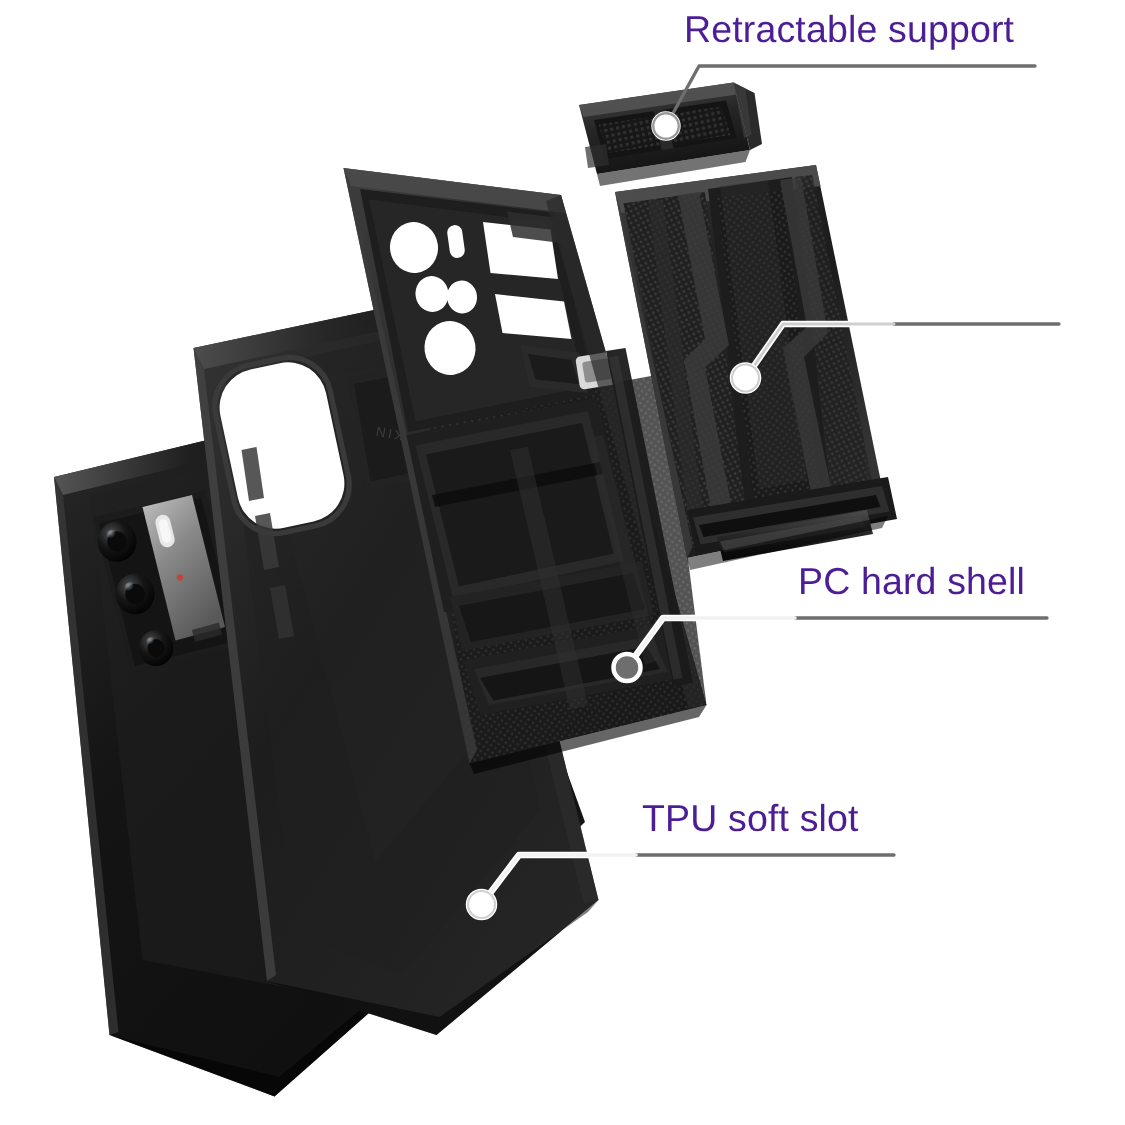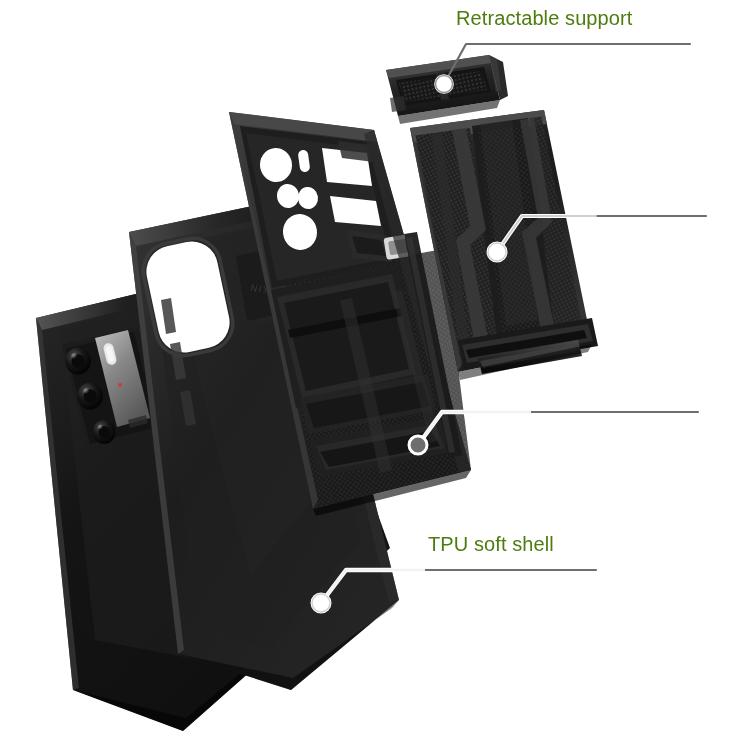--- a/index.html
+++ b/index.html
@@ -17,23 +17,23 @@
   }
   #art {
     position: absolute;
     left: 0;
     top: 0;
     width: 750px;
     height: 750px;
   }
   .callout-text {
     position: absolute;
-    color: #4d7c0f;
+    color: #4c1d95;
     font-family: "Liberation Sans", sans-serif;
-    font-size: 20px;
+    font-size: 25px;
     font-weight: 400;
     letter-spacing: 0.1px;
     white-space: nowrap;
     line-height: 1;
   }
   #lbl-retractable { left: 456px; top: 8px; }
   #lbl-cardslot    { left: 560px; top: 176px; }
   #lbl-pcshell     { left: 532px; top: 376px; }
   #lbl-tpushell    { left: 428px; top: 534px; }
 </style>
@@ -350,16 +350,17 @@
         <path d="M424,570 L346,570 L321,603" stroke="#f2f2f2" stroke-width="2.4"></path>
         <circle cx="321" cy="603" r="9" fill="#ffffff" stroke="#ffffff" stroke-width="3"></circle>
         <circle cx="321" cy="603" r="9" fill="none" stroke="#d0d0d0" stroke-width="1.4"></circle>
       </g>
     </g>
   </svg>
 
   <div class="callout-text" id="lbl-retractable">Retractable support</div>
 
 
-
-  <div class="callout-text" id="lbl-tpushell">TPU soft shell</div>
+  <div class="callout-text" id="lbl-pcshell">PC hard shell</div>
+
+  <div class="callout-text" id="lbl-tpushell">TPU soft slot</div>
 
 </div>
 
 </body></html>

